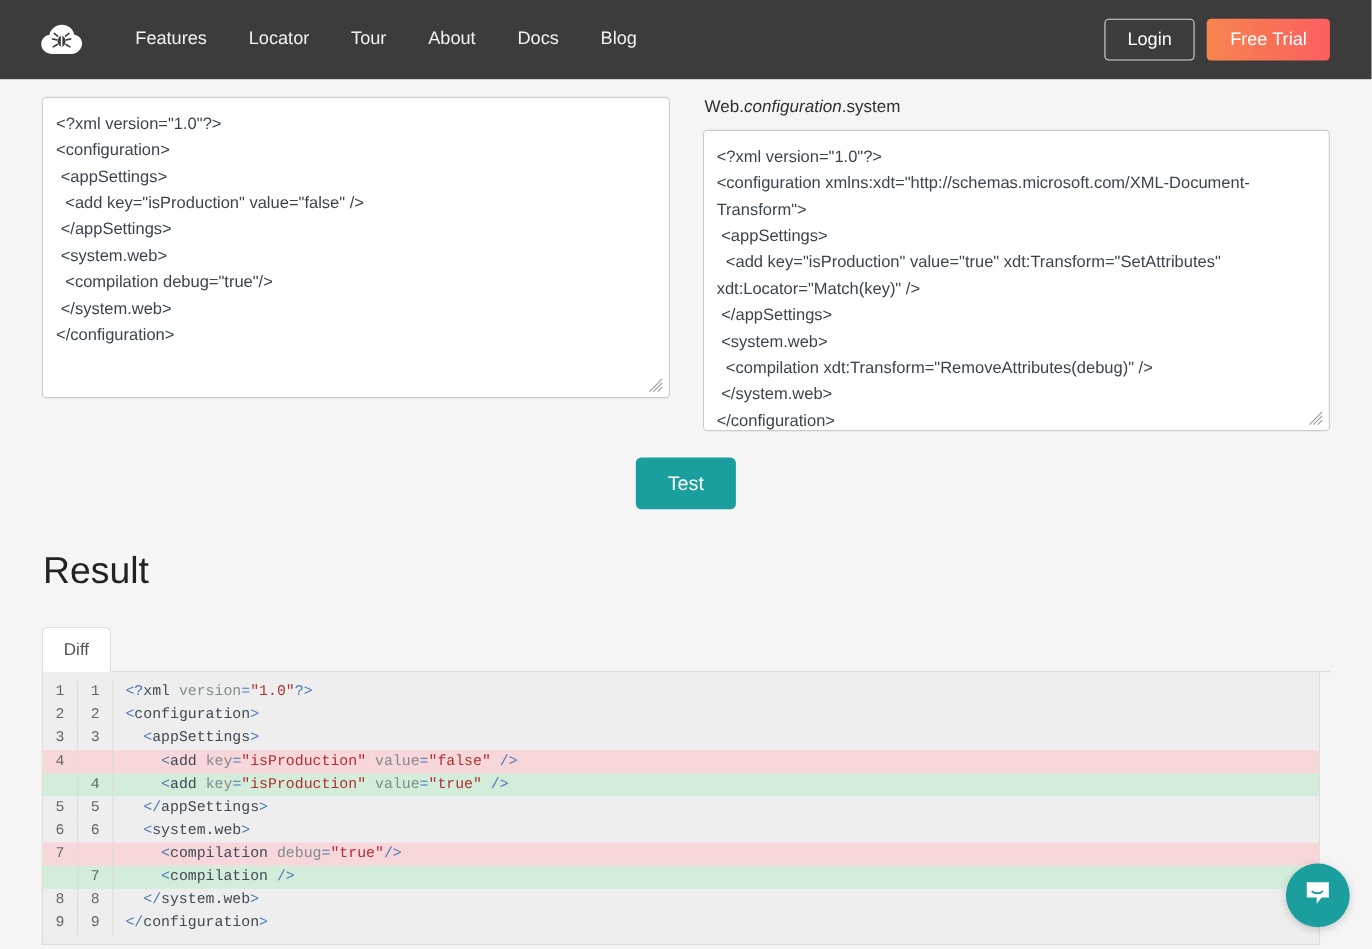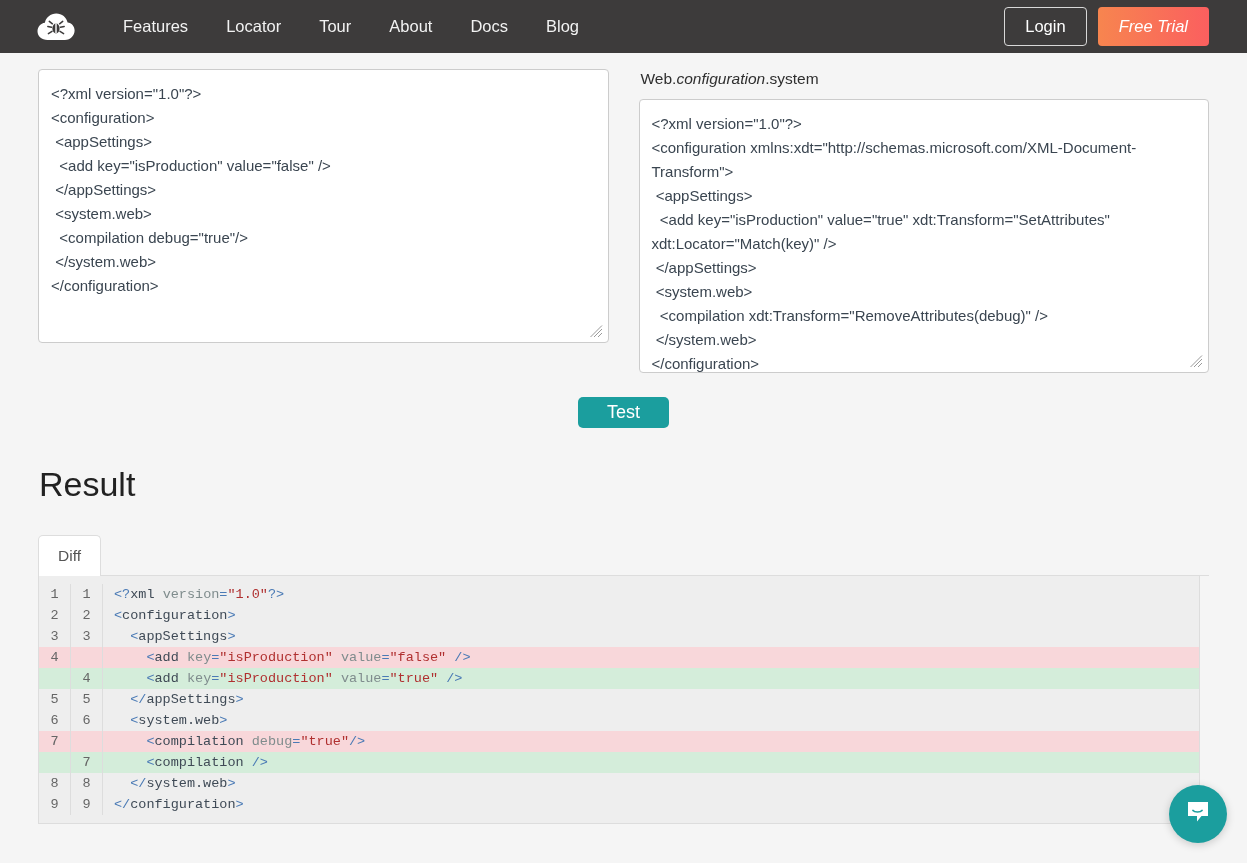--- a/index.html
+++ b/index.html
@@ -9,21 +9,21 @@
     width:1247px; height:863px;
     background:#f5f5f5;
     font-family:"Liberation Sans", sans-serif;
     color:#2f2f2f;
     overflow:hidden;
     position:relative;
   }
 
   
   .navbar {
-    height:53px; background:#3d3b3b;
+    height:72px; background:#3d3b3b;
     display:flex; align-items:center;
     padding:0 38px 0 30px;
   }
   .brand { width:52px; height:44px; display:flex; align-items:center; justify-content:center; margin-right:22px; }
   .brand svg { display:block; }
   .nav-links { display:flex; align-items:center; gap:0; }
   .nav-link {
     color:#f2f2f2; font-size:16.5px; text-decoration:none;
     padding:6px 19px; line-height:1.2; white-space:nowrap;
   }
@@ -32,21 +32,21 @@
     color:#ffffff; font-size:16.5px;
     border:1px solid #d8d8d8; border-radius:4px;
     background:transparent; padding:9px 20px; line-height:1.15;
     font-family:inherit; cursor:pointer;
   }
   .btn-trial {
     color:#ffffff; font-size:16.5px;
     border:none; border-radius:4px;
     background:linear-gradient(to right,#f7854f,#fb5f5f);
     padding:10px 21px; line-height:1.15;
-    font-family:inherit; cursor:pointer;font-style:italic;
+    font-family:inherit; cursor:pointer;
   }
 
   
   .editors { display:flex; padding:16px 38px 0 38px; gap:30px; }
   .editor-col { flex:1 1 0; min-width:0; }
   .editor-label {
     font-size:15.5px; color:#2f2f2f; margin:0 0 10px 2px; line-height:1.3;
   }
   .editor-label .it { font-style:italic; }
   .editor-box {
@@ -61,21 +61,21 @@
   .resize-grip {
     position:absolute; right:2px; bottom:2px;
     width:13px; height:13px; pointer-events:none;
   }
 
   
   .test-wrap { display:flex; justify-content:center; padding:27px 0 0 0; }
   .btn-test {
     background:#1b9e9e; color:#ffffff; border:none; border-radius:5px;
     font-size:18px; font-family:inherit;
-    padding:5px 29px; line-height:1.15; cursor:pointer;
+    padding:13px 29px; line-height:1.15; cursor:pointer;
   }
 
   
   .result-wrap { padding:38px 38px 0 38px; }
   .result-title {
     font-size:34px; font-weight:400; color:#222; margin:0 0 32px 1px; line-height:1.1;
   }
   .tabs { display:flex; align-items:flex-end; border-bottom:1px solid #ddd; }
   .tab {
     font-size:15.5px; padding:11px 19px 10px 19px; line-height:1.2;

